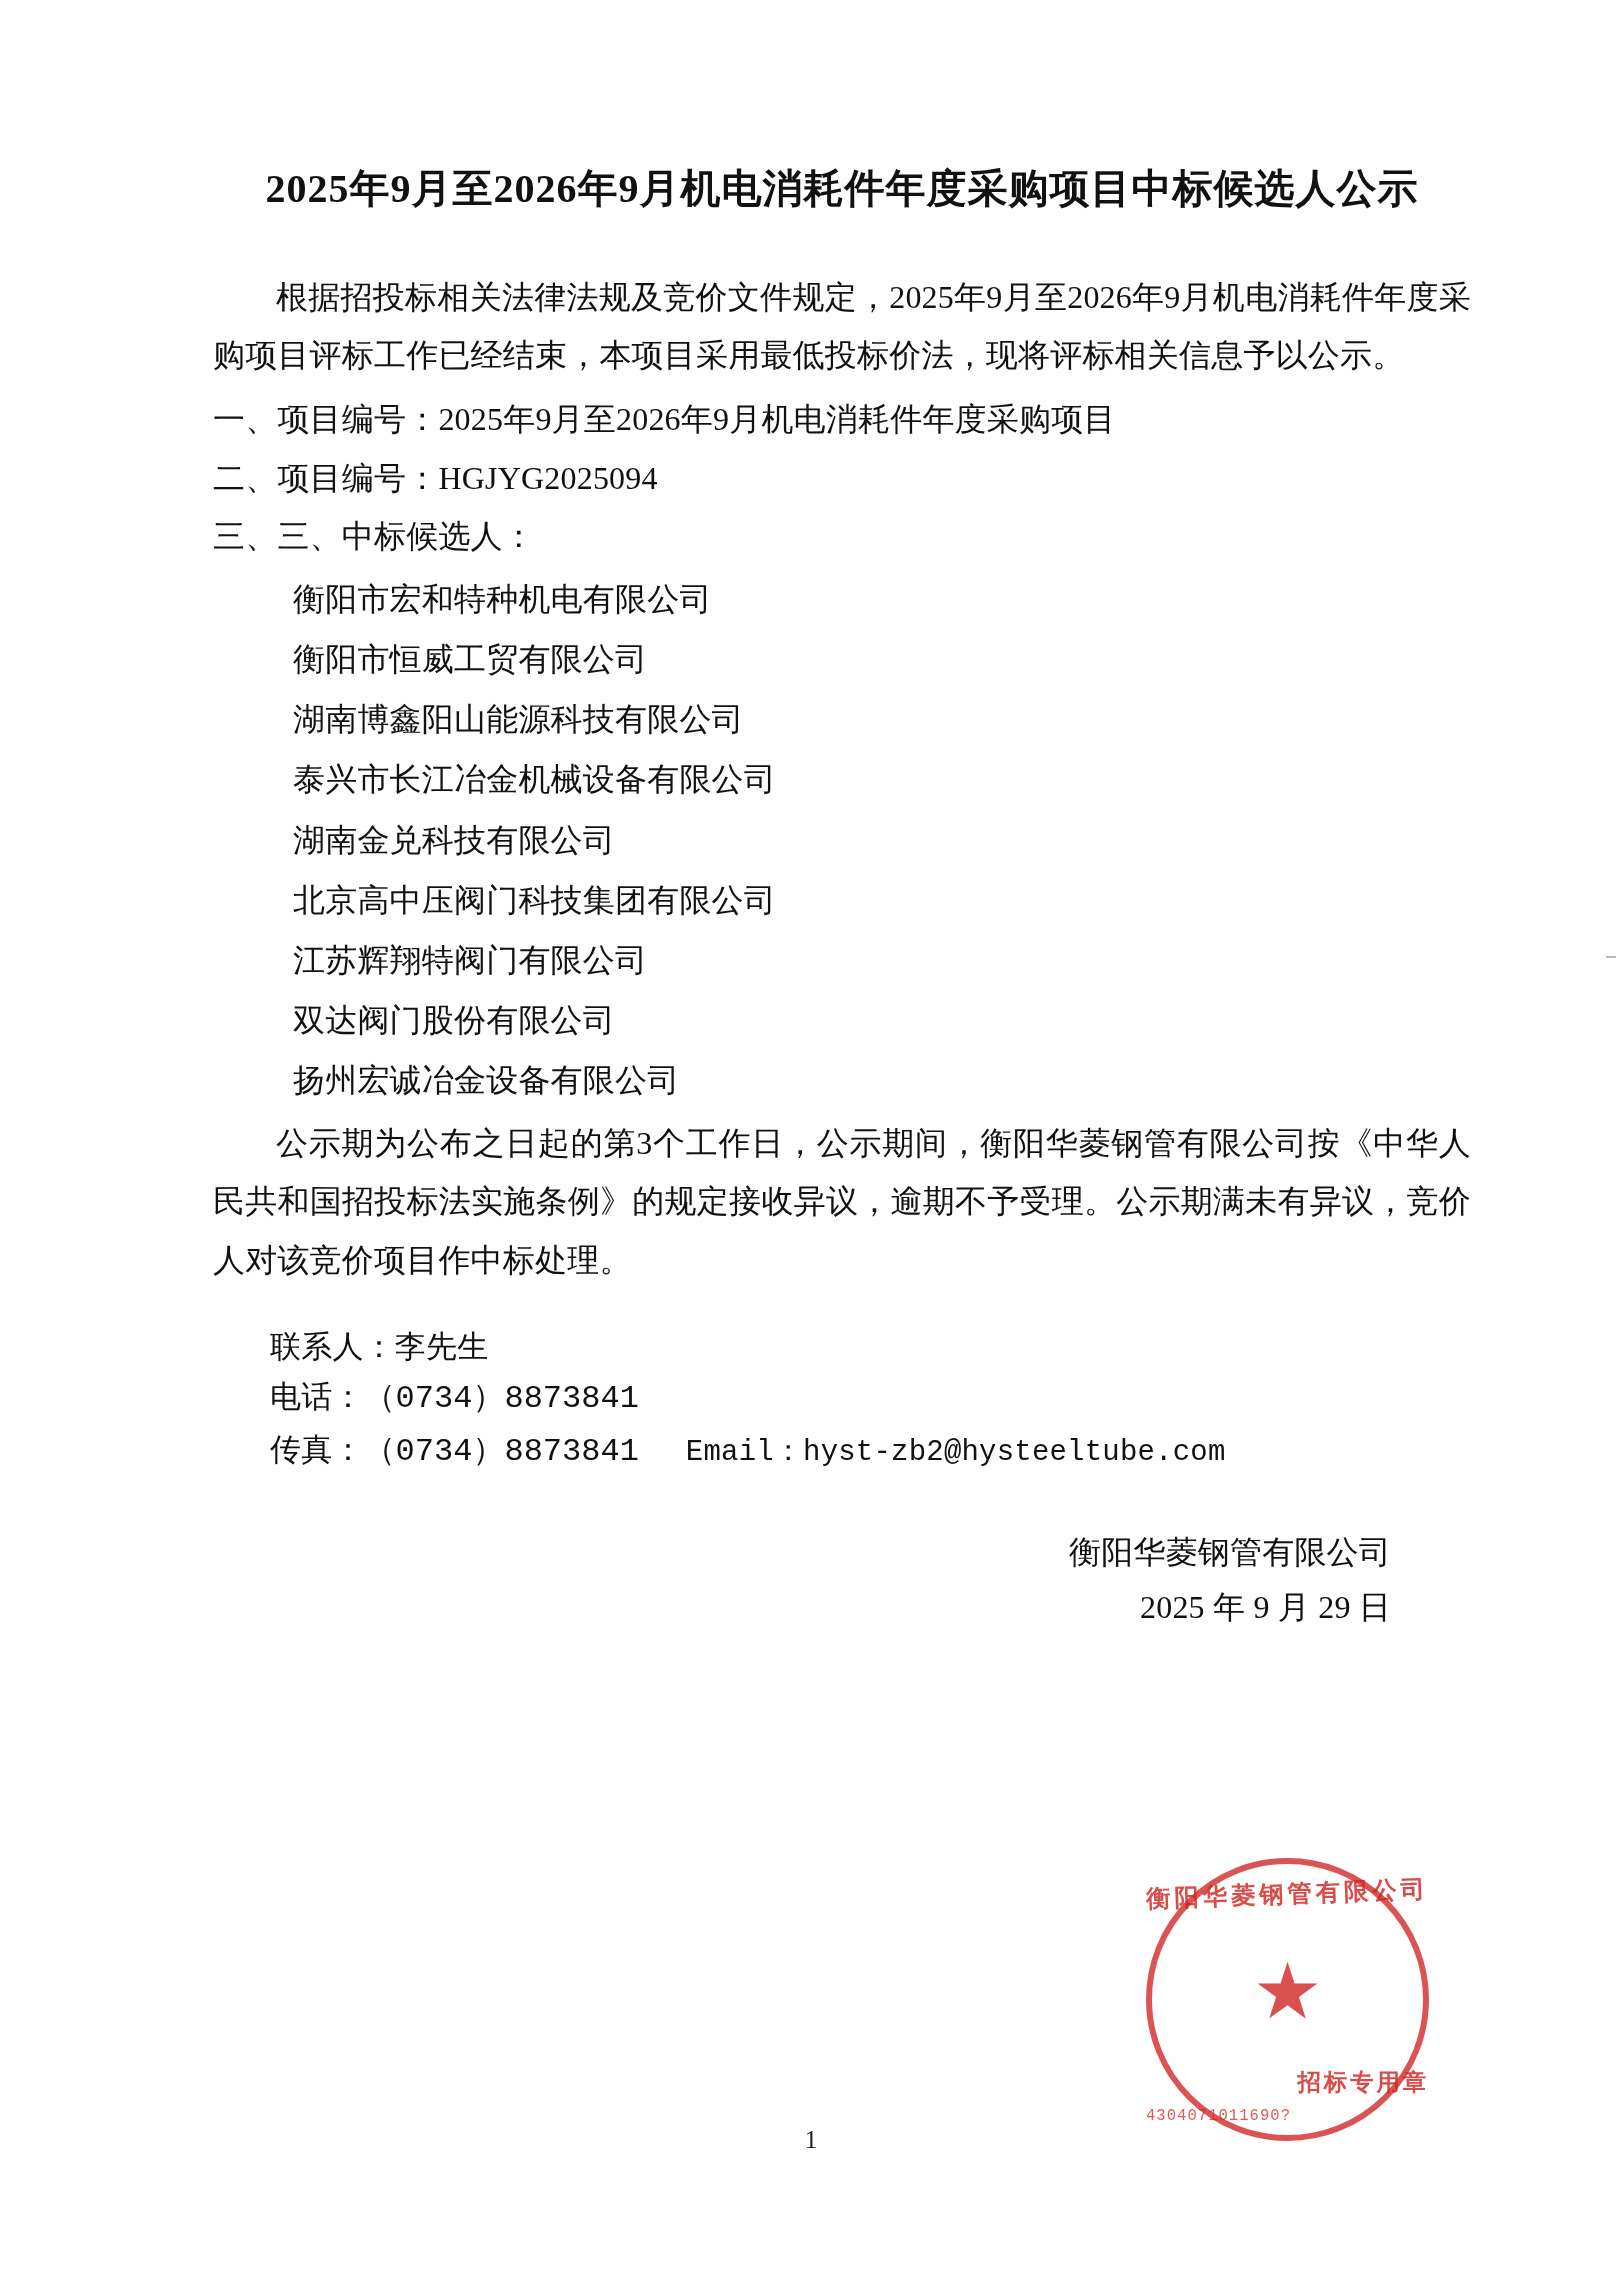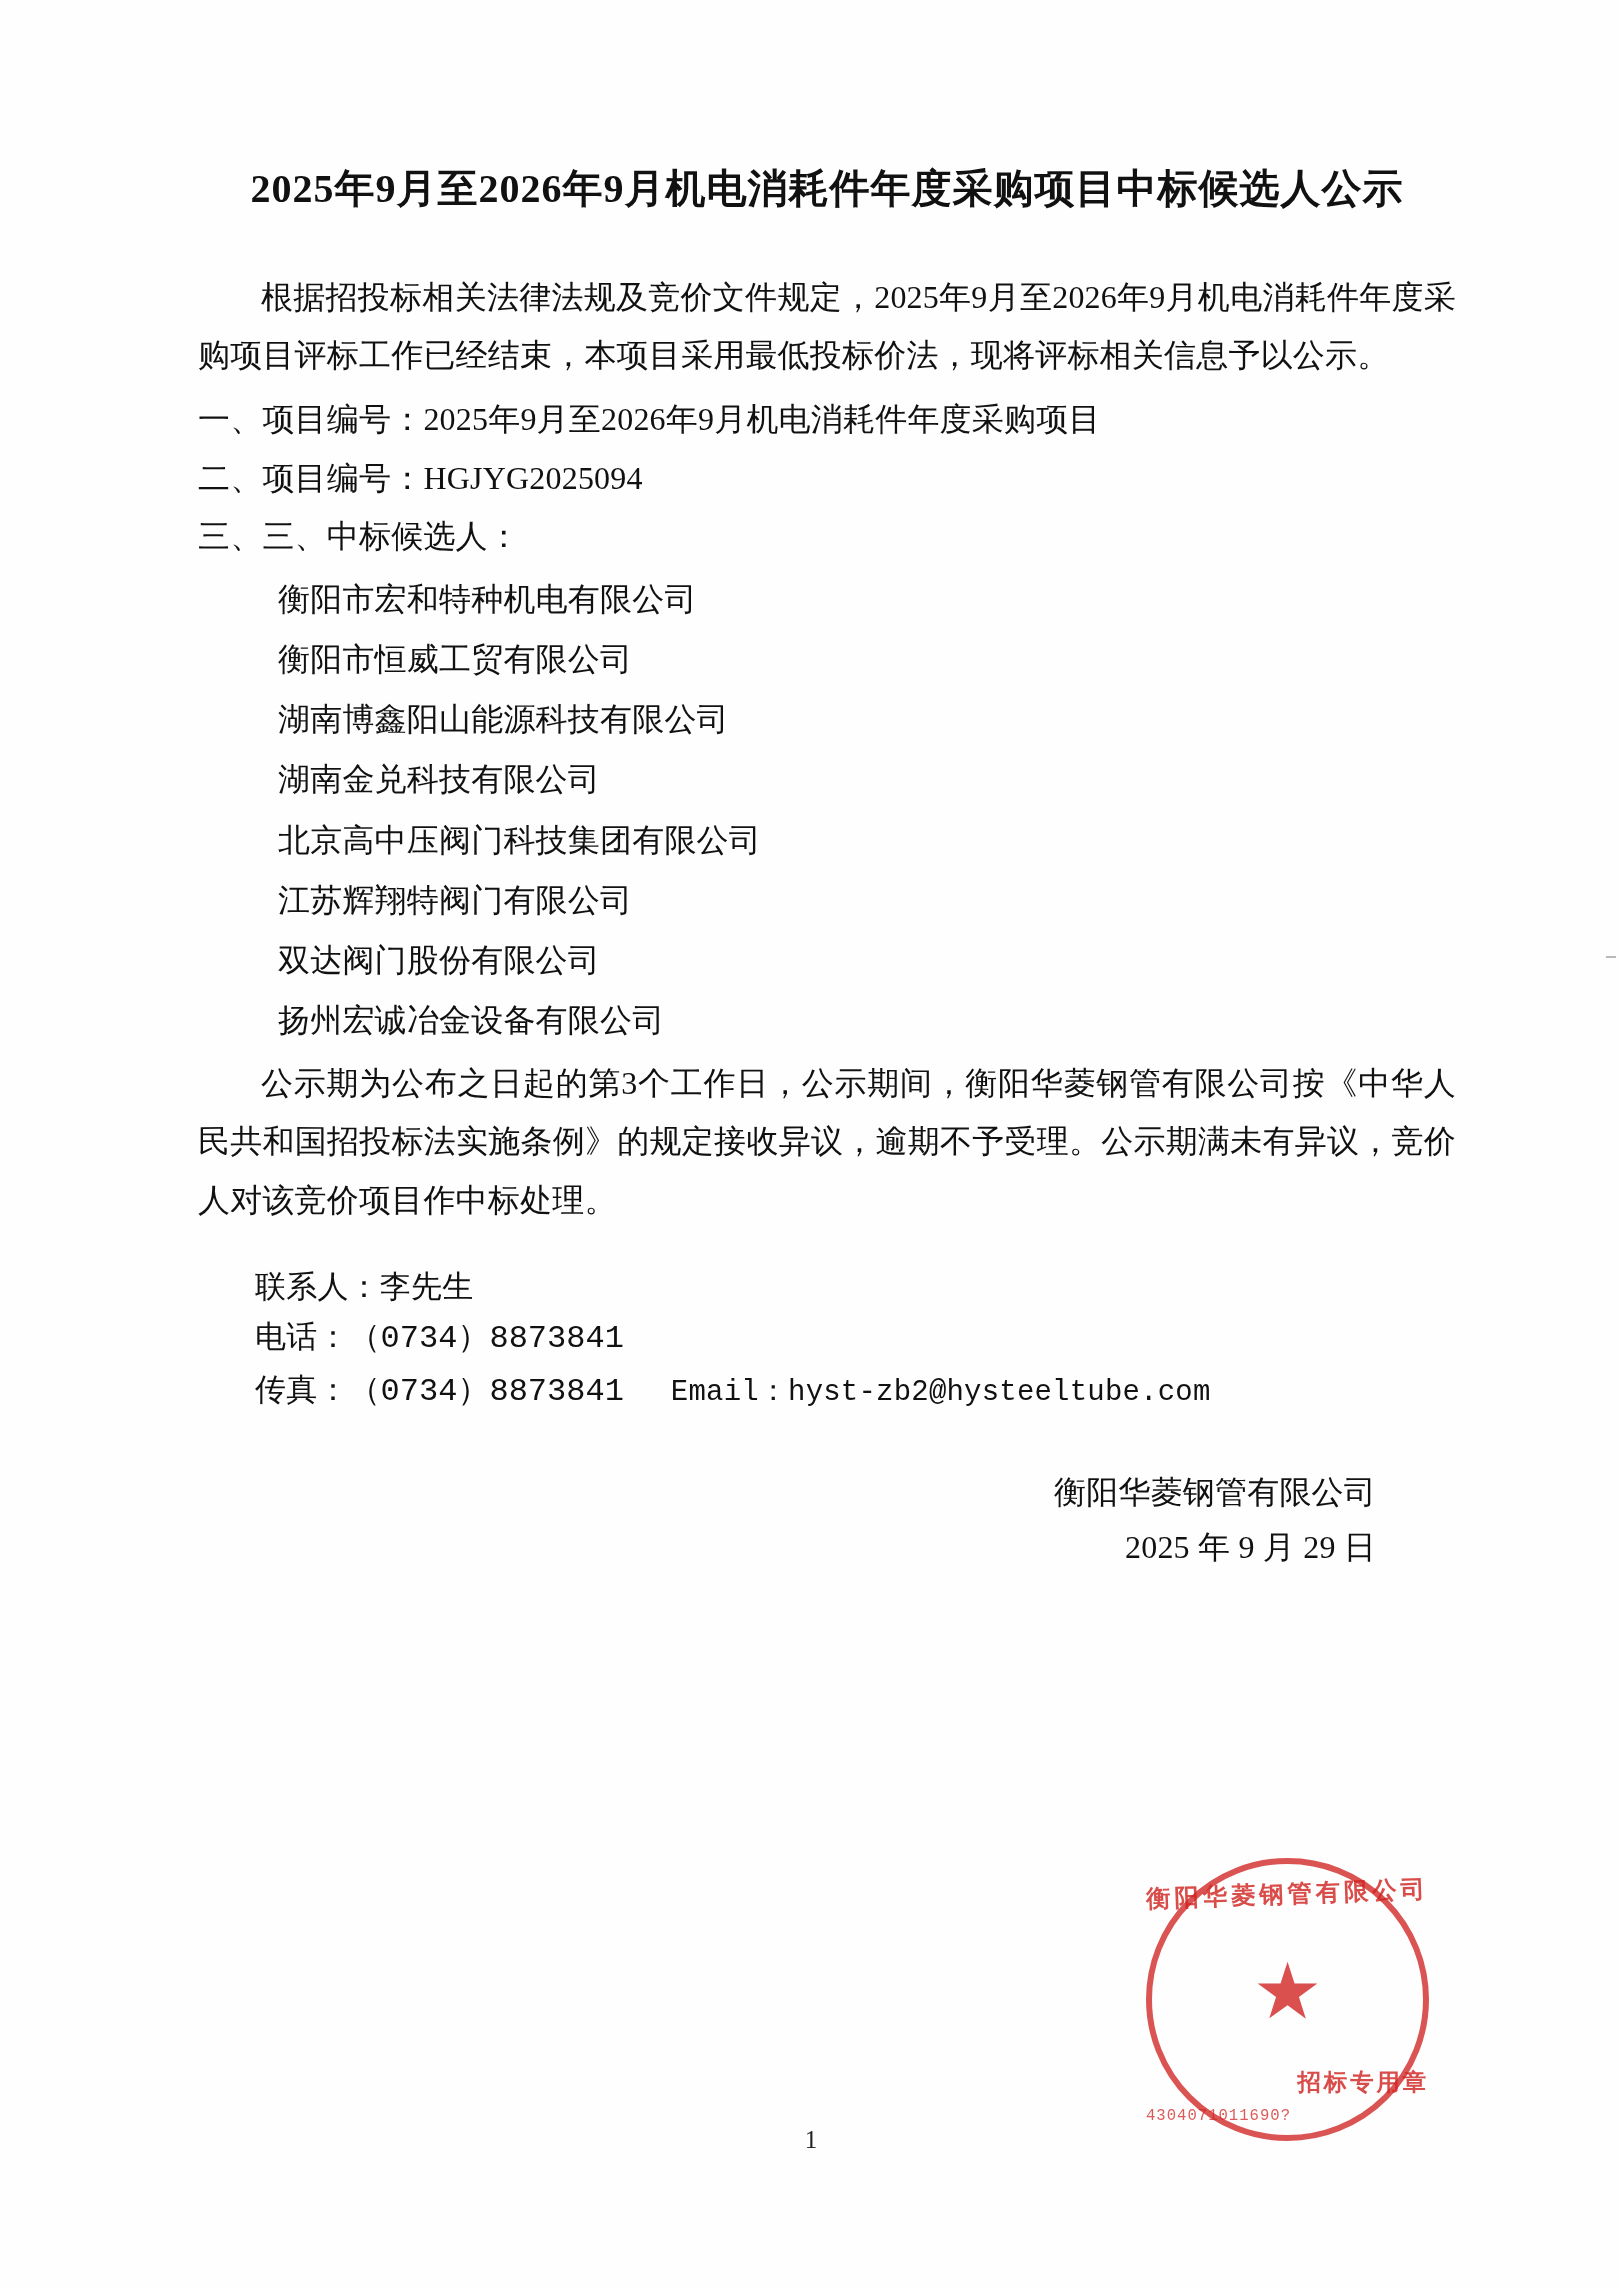--- a/index.html
+++ b/index.html
@@ -14,21 +14,21 @@
   .page {
     position: relative;
     width: 1622px;
     height: 2288px;
     margin: 0 auto;
     background: #fefefe;
     overflow: hidden;
   }
   .content {
     position: absolute;
-    left: 198px;
+    left: 213px;
     top: 161px;
     width: 1258px;
   }
   .doc-title {
     font-size: 40px;
     font-weight: bold;
     text-align: center;
     letter-spacing: 1px;
     line-height: 1.4;
     margin: 0 0 51px 0;
@@ -180,20 +180,21 @@
     <p class="para indent">根据招投标相关法律法规及竞价文件规定，2025年9月至2026年9月机电消耗件年度采购项目评标工作已经结束，本项目采用最低投标价法，现将评标相关信息予以公示。</p>
 
     <p class="line-item">一、项目编号：2025年9月至2026年9月机电消耗件年度采购项目</p>
     <p class="line-item">二、项目编号：HGJYG2025094</p>
     <p class="line-item">三、三、中标候选人：</p>
 
     <div class="candidates-block">
       <p class="candidate">衡阳市宏和特种机电有限公司</p>
       <p class="candidate">衡阳市恒威工贸有限公司</p>
       <p class="candidate">湖南博鑫阳山能源科技有限公司</p>
+      <p class="candidate">泰兴市长江冶金机械设备有限公司</p>
       <p class="candidate">湖南金兑科技有限公司</p>
       <p class="candidate">北京高中压阀门科技集团有限公司</p>
       <p class="candidate">江苏辉翔特阀门有限公司</p>
       <p class="candidate">双达阀门股份有限公司</p>
       <p class="candidate">扬州宏诚冶金设备有限公司</p>
     </div>
 
     <p class="para indent">公示期为公布之日起的第3个工作日，公示期间，衡阳华菱钢管有限公司按《中华人民共和国招投标法实施条例》的规定接收异议，逾期不予受理。公示期满未有异议，竞价人对该竞价项目作中标处理。</p>
 
     <div class="contact-block">

